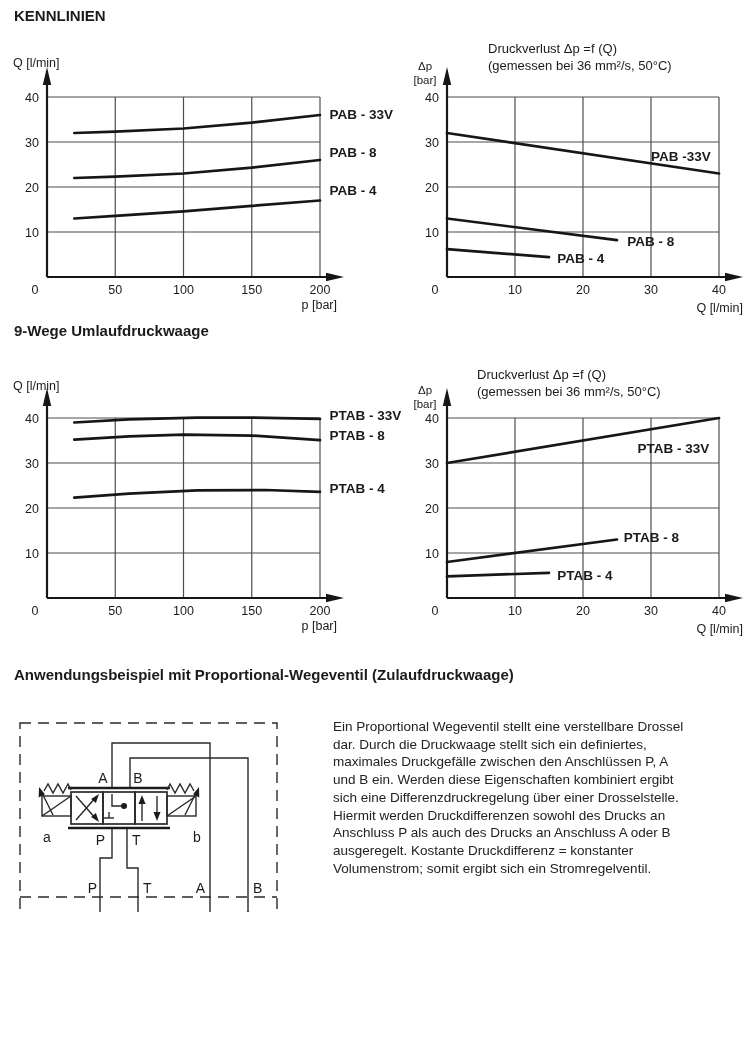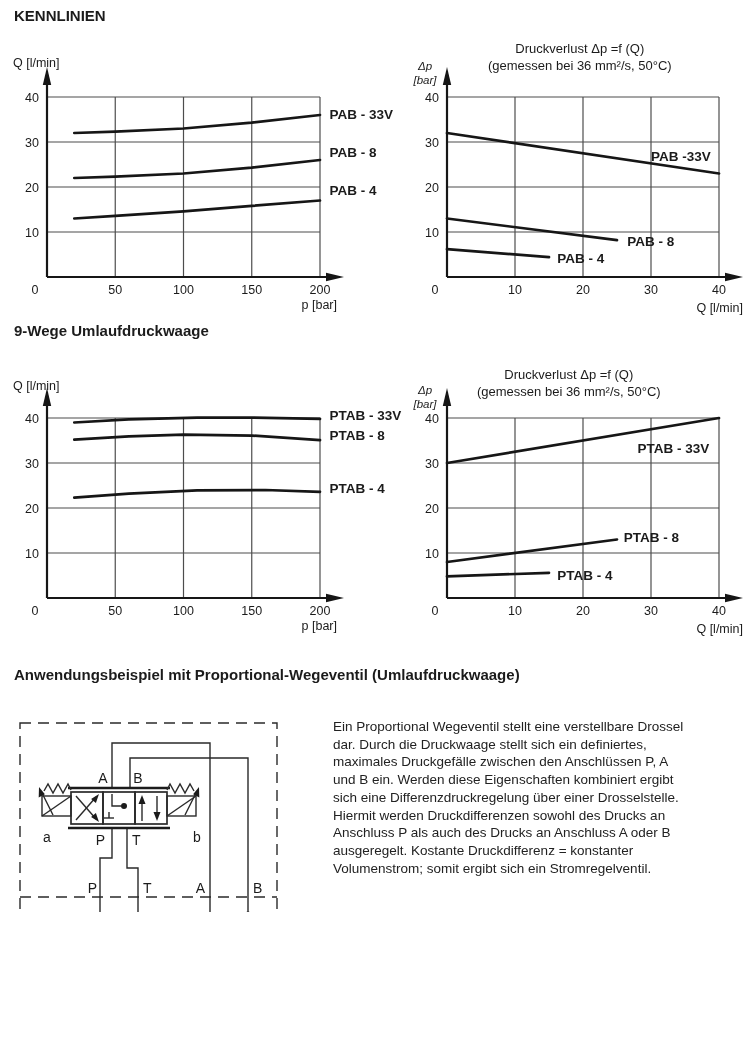--- a/index.html
+++ b/index.html
@@ -7,23 +7,23 @@
   .page { position:relative; width:750px; height:912px; background:#fff; overflow:hidden;padding-left:28px; }
   .h { position:absolute; font-weight:bold; font-size:15px; white-space:nowrap; }
   .chart { position:absolute; }
   .chart text { font-family:"Liberation Sans", sans-serif; fill:#1b1b1b; }
   .grid  { stroke:#4d4d4d; stroke-width:1.2; }
   .axis  { stroke:#161616; stroke-width:2.2; }
   .ah    { fill:#161616; stroke:none; }
   .tick  { font-size:12.5px; }
   .slabel{ font-size:13.5px; font-weight:bold; }
   .curve { fill:none; stroke:#161616; stroke-width:2.7; stroke-linecap:round; stroke-linejoin:round; }
-  .ct { position:absolute; font-size:13px; line-height:16.5px; white-space:nowrap;text-align:center; }
+  .ct { position:absolute; font-size:13px; line-height:16.5px; white-space:nowrap; }
   .ylab  { position:absolute; font-size:12.5px; white-space:nowrap; }
-  .ylab2 { position:absolute; font-size:11.5px; line-height:13.5px; text-align:center; width:36px;font-style:italic; }
+  .ylab2 { position:absolute; font-size:11.5px; line-height:13.5px; text-align:center; width:36px; }
   .para { position:absolute; font-size:13.5px; line-height:17.7px; white-space:pre-line; width:424px; color:#222; }
   .diagram { position:absolute; left:10px; top:700px; }
   .diagram text { font-family:"Liberation Sans", sans-serif; fill:#1b1b1b; }
   .s1 { stroke:#2a2a2a; stroke-width:1.4; fill:none; }
   .s2 { stroke:#1b1b1b; stroke-width:2.4; fill:none; }
   .s3 { stroke:#2a2a2a; stroke-width:1.7; fill:none; }
   .dash  { stroke-dasharray:11 7; }
   .dash2 { stroke-dasharray:7 5; stroke-width:1.3; }
   .fil { fill:#1b1b1b; stroke:none; }
   .dtxt { font-size:14px; }
@@ -166,21 +166,21 @@
       <text x="24" y="46.5" class="tick" text-anchor="end">40</text>
       <text x="328" y="257" class="tick" text-anchor="end">Q [l/min]</text>
       <polyline points="32,87 304,42" class="curve"></polyline>
       <text x="222.39999999999998" y="76.70000000000002" class="slabel">PTAB - 33V</text>
       <polyline points="32,186 202,163.5" class="curve"></polyline>
       <text x="208.8" y="165.8" class="slabel">PTAB - 8</text>
       <polyline points="32,200.4 134,196.8" class="curve"></polyline>
       <text x="142.16" y="203.6" class="slabel">PTAB - 4</text>
     </svg>
 
-  <div class="h" style="left:14px;top:666px">Anwendungsbeispiel mit Proportional-Wegeventil (Umlaufdruckwaage)</div>
+  <div class="h" style="left:14px;top:666px">Anwendungsbeispiel mit Proportional-Wegeventil (Zulaufdruckwaage)</div>
 
   <svg class="diagram" width="334" height="352" viewBox="10 700 334 352">
     <g>
       <rect class="s1 dash" x="20" y="723" width="257" height="295"></rect>
       <line class="s1 dash" x1="20" y1="897" x2="277" y2="897"></line>
     </g>
 
     <g>
       <polyline class="s1" points="112,788 112,743 210,743 210,1018"></polyline>
       <polyline class="s1" points="130,788 130,758 248,758 248,1018"></polyline>

